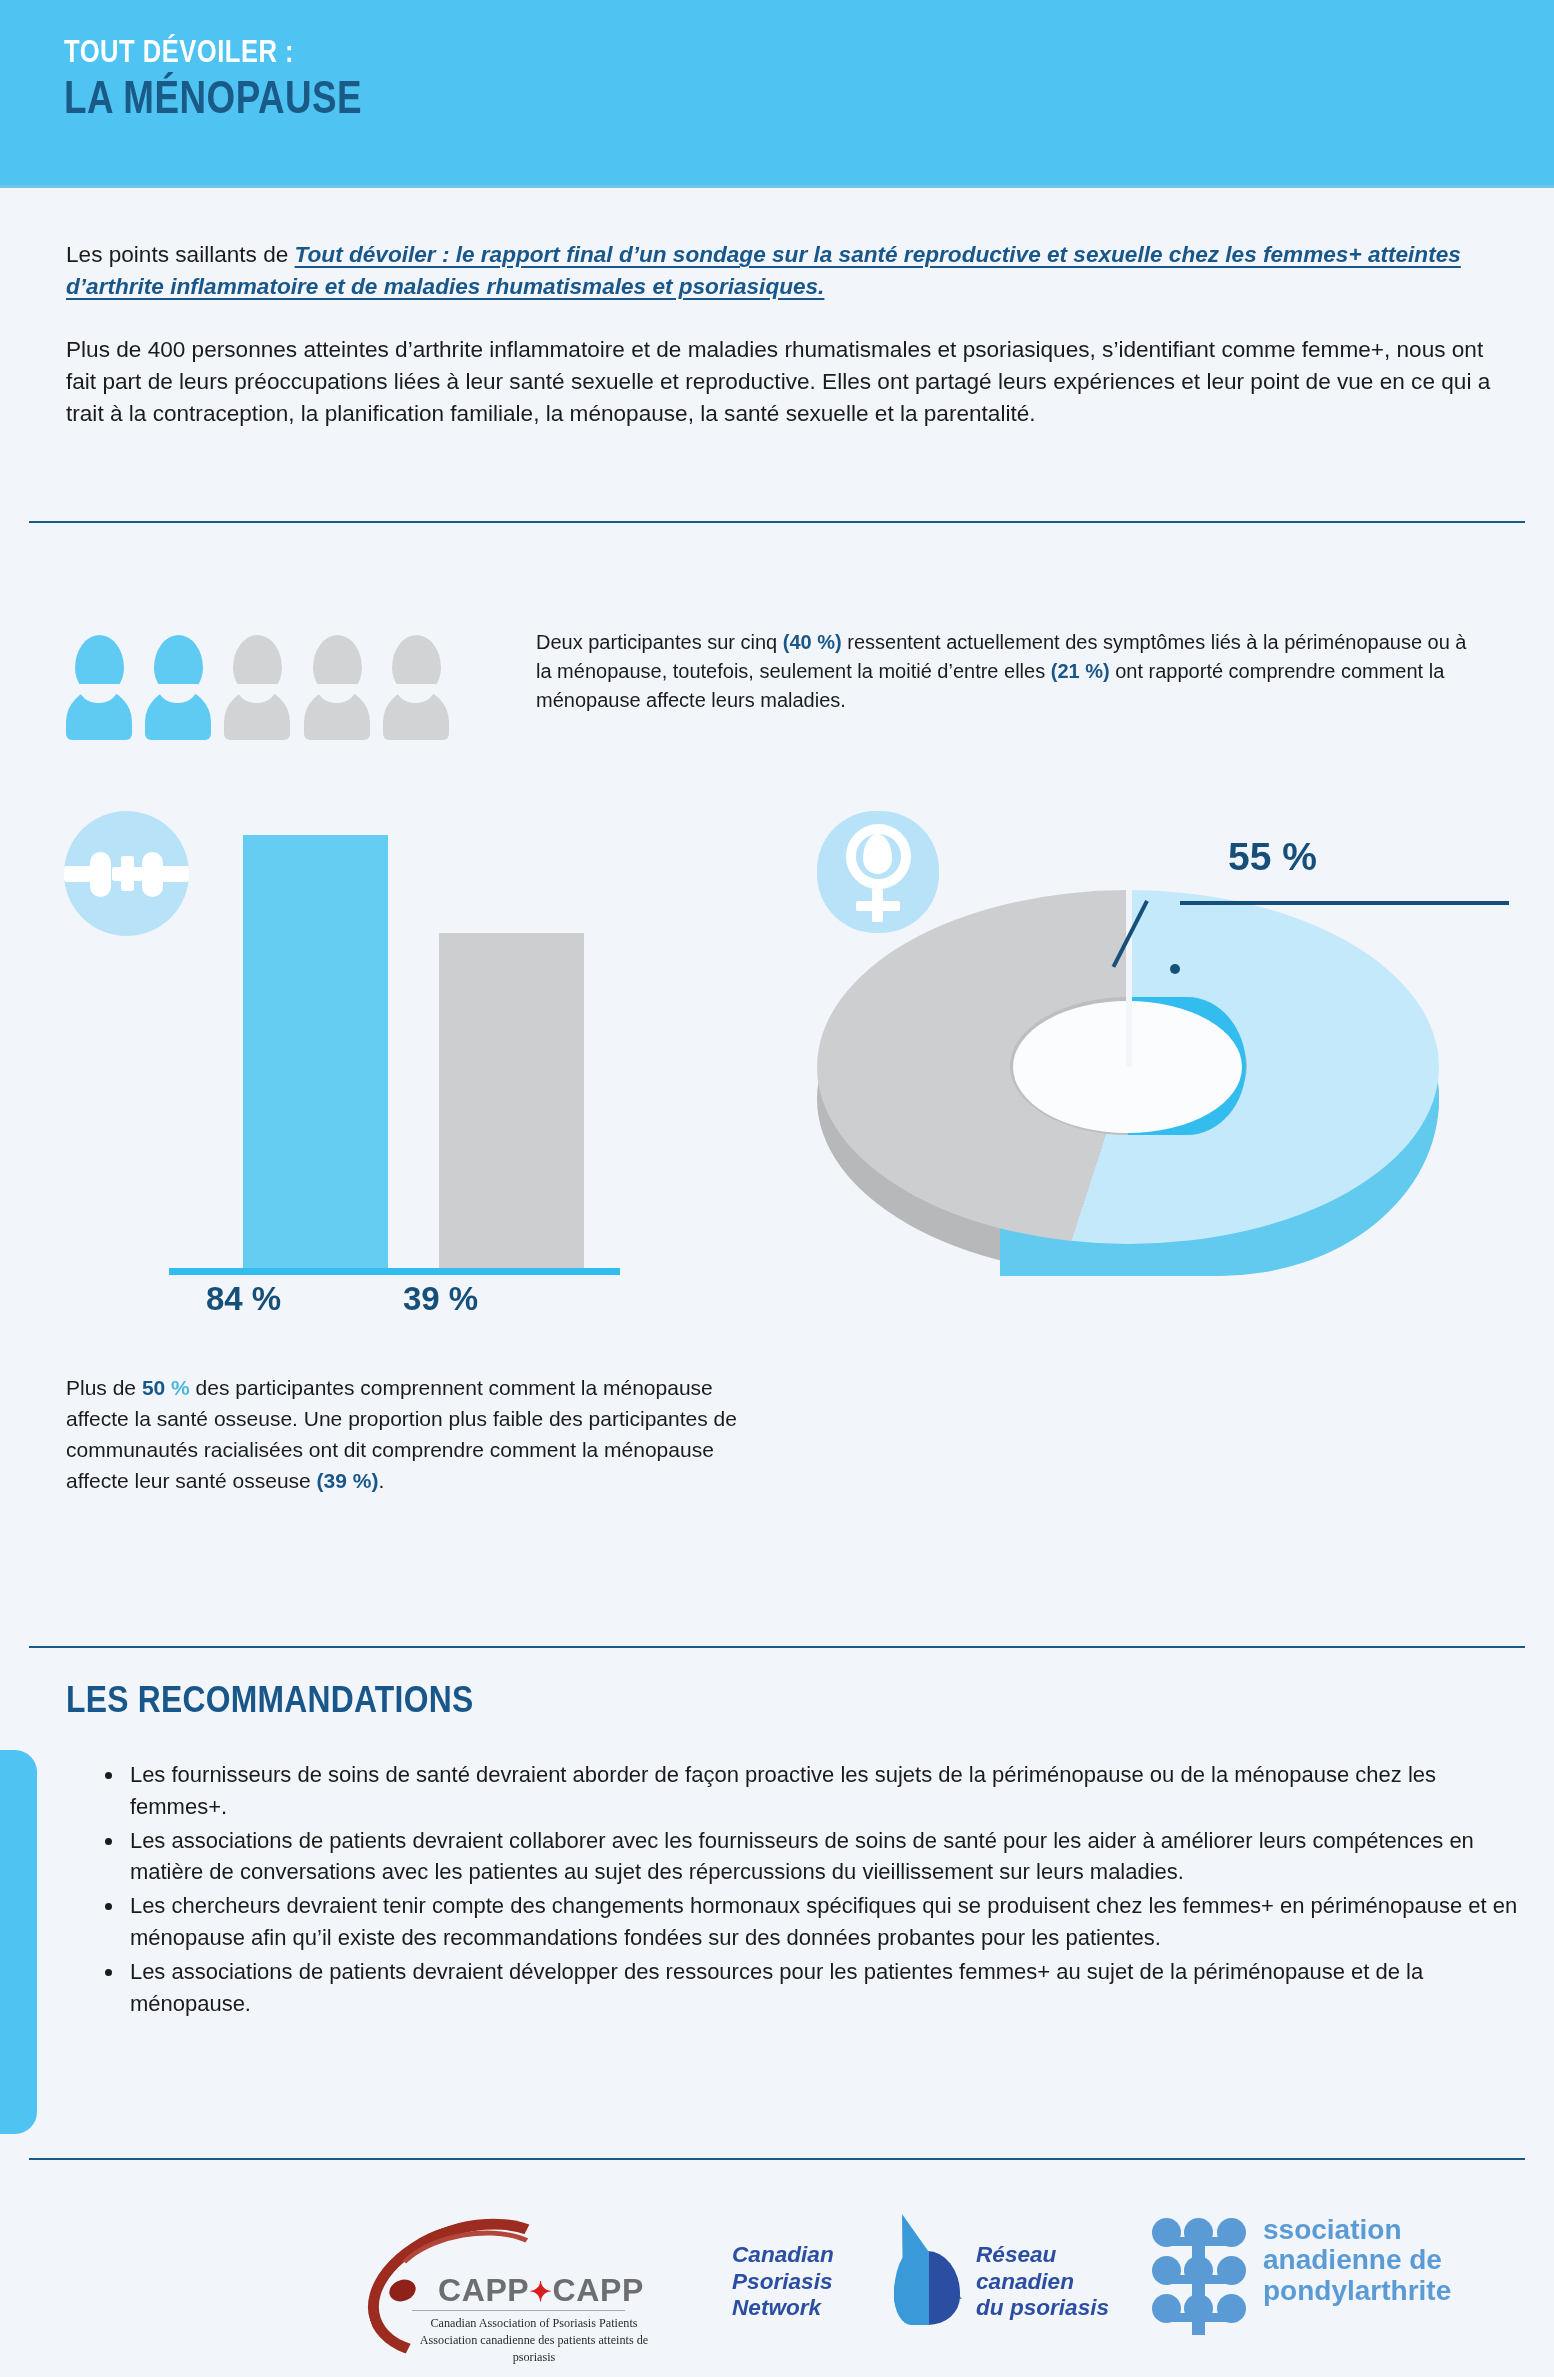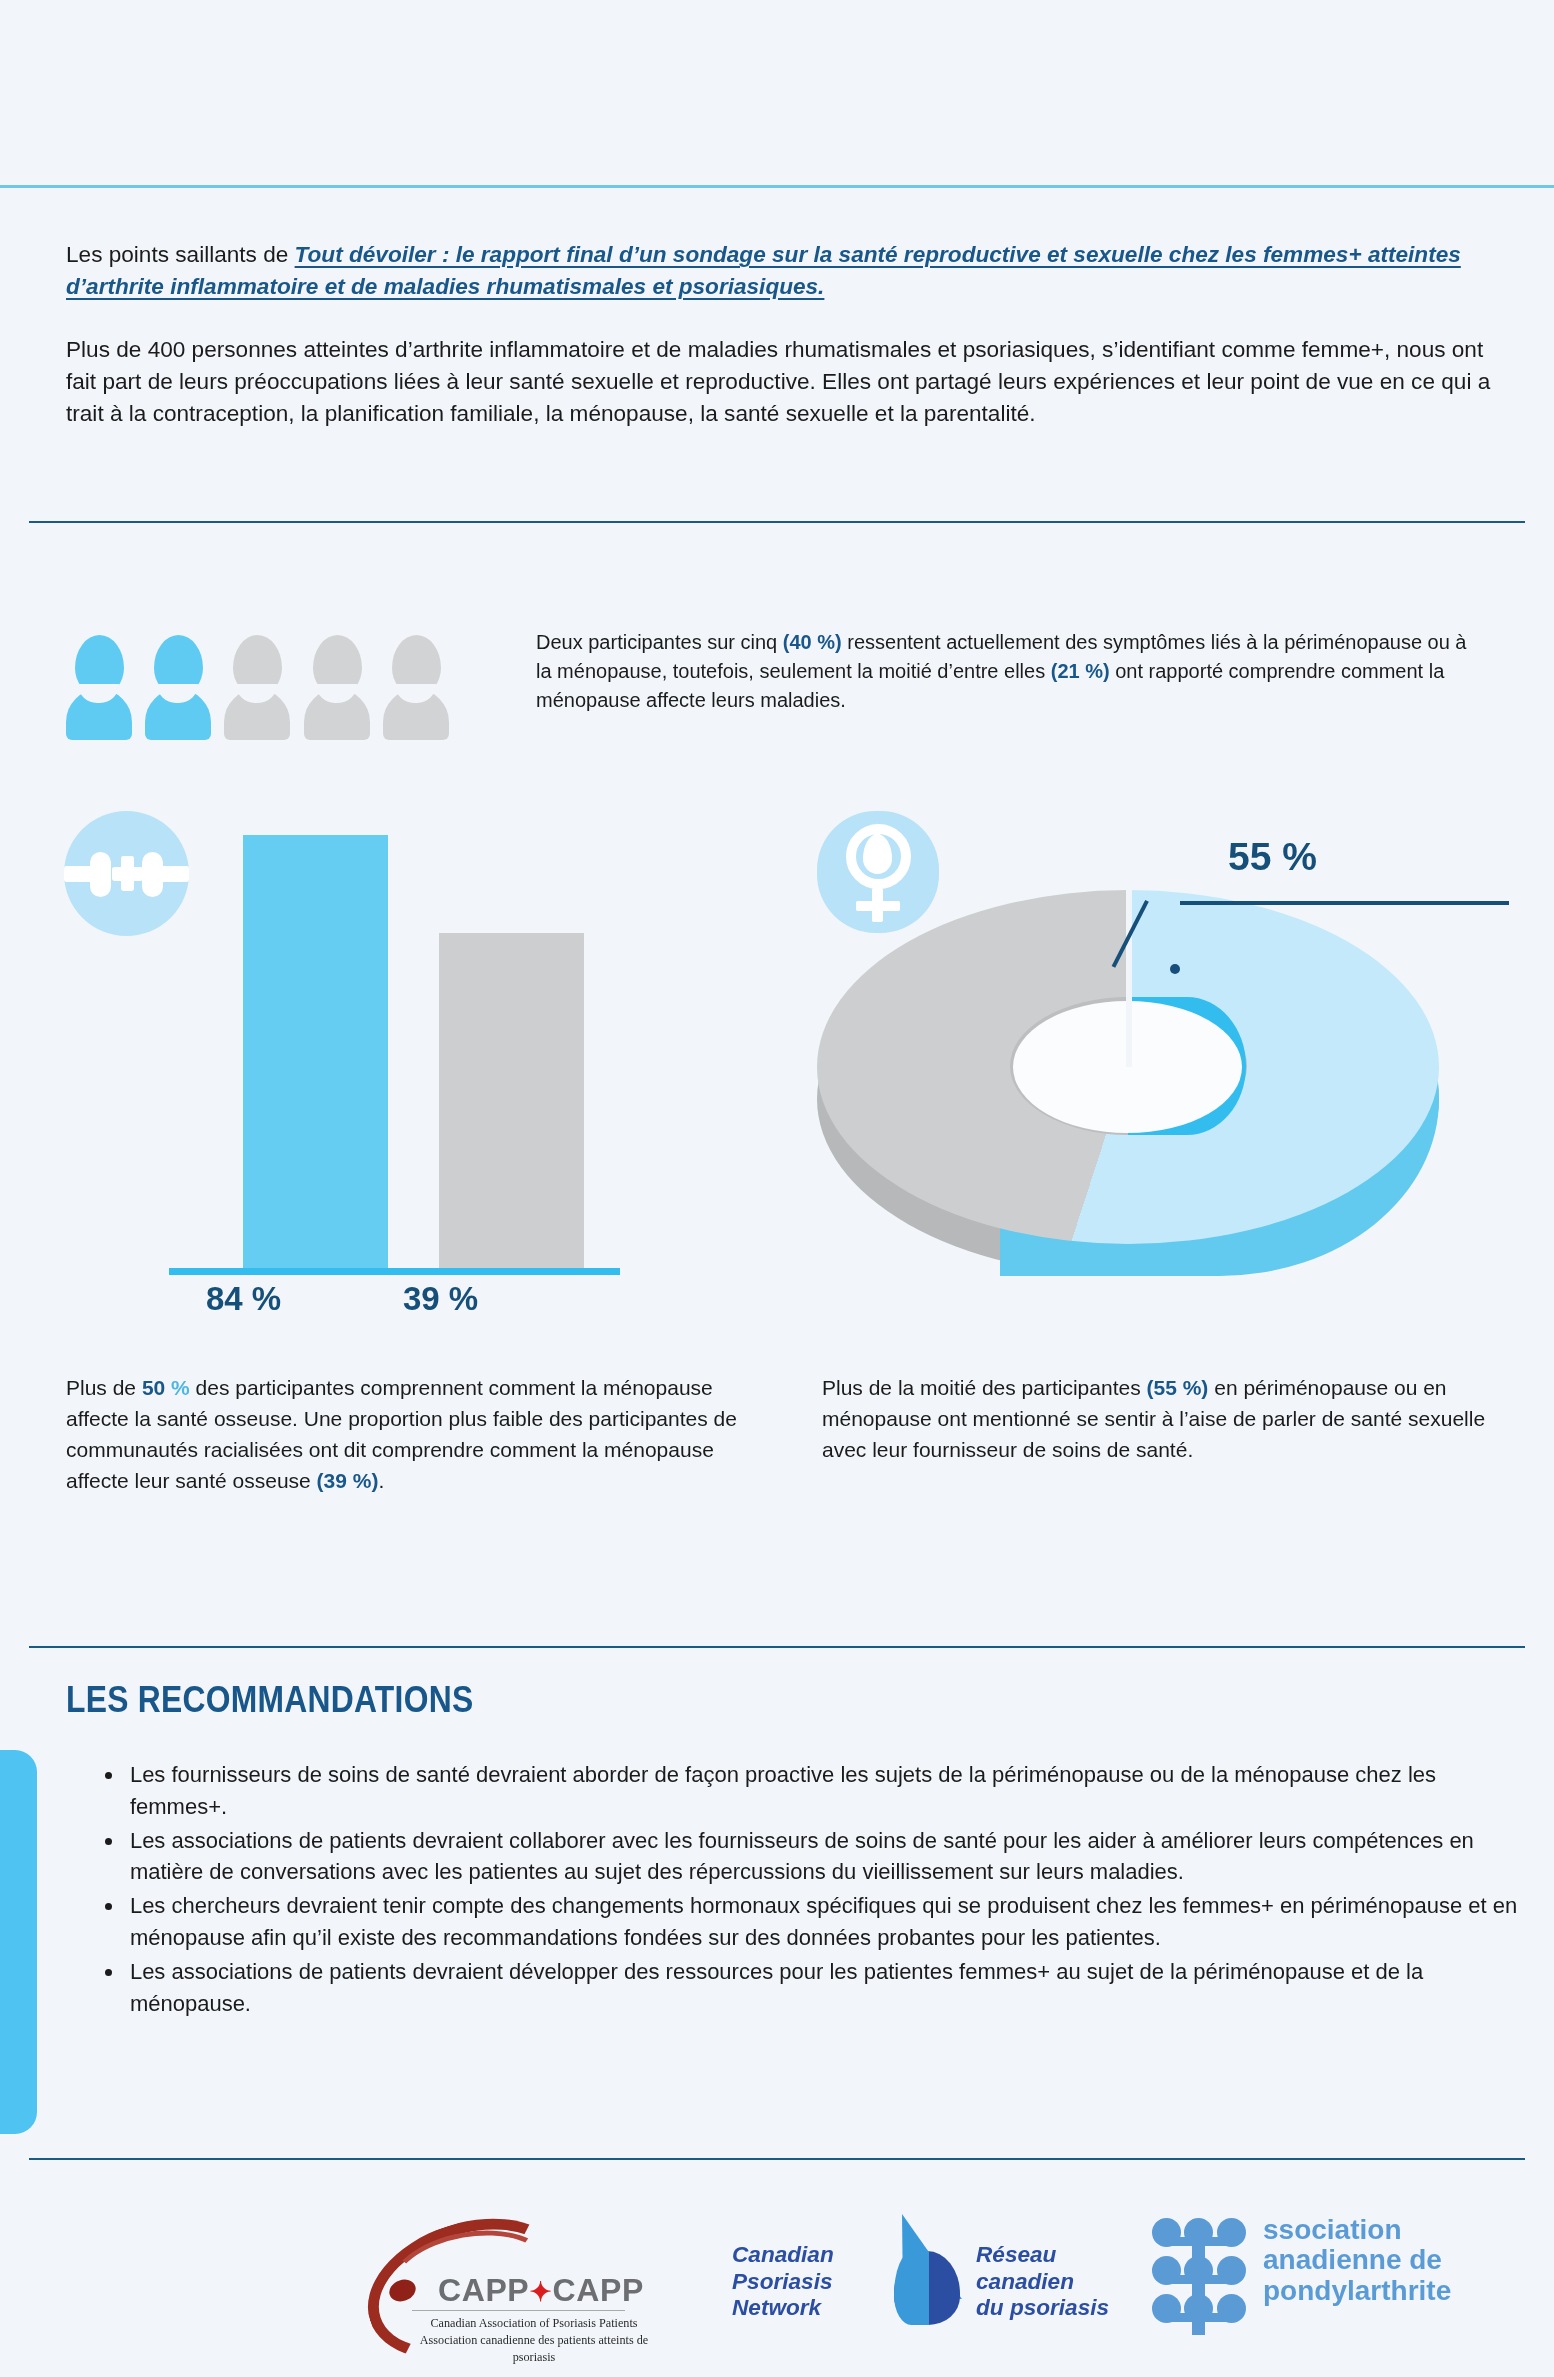--- a/index.html
+++ b/index.html
@@ -259,20 +259,26 @@
   .acs .vert .bead.r{left:65px;top:0;}
   .acs .vert .link{position:absolute;left:14.6px;top:18.3px;width:68px;height:9.8px;background:#5b9bd5;border-radius:4.9px;}
   .acs .vert .stem{position:absolute;left:40px;top:22px;width:13.4px;height:18.3px;background:#5b9bd5;}
   .acs .words{position:absolute;left:111px;top:3.7px;font-size:28px;font-weight:bold;line-height:1.1;color:#5b9bd5;}
 </style>
 </head>
 <body>
 
 <div class="page">
 
+  <div class="header">
+    <div class="header-inner">
+      <div class="kicker">TOUT DÉVOILER :</div>
+      <div class="title-main">LA MÉNOPAUSE</div>
+    </div>
+  </div>
   <div class="header-rule"></div>
 
   <div class="intro">
     <p class="lead"><span>Les points saillants de </span><span class="report-link">Tout dévoiler : le rapport final d’un sondage sur la santé reproductive et sexuelle chez les femmes+ atteintes d’arthrite inflammatoire et de maladies rhumatismales et psoriasiques.</span></p>
     <p>Plus de 400 personnes atteintes d’arthrite inflammatoire et de maladies rhumatismales et psoriasiques, s’identifiant comme femme+, nous ont fait part de leurs préoccupations liées à leur santé sexuelle et reproductive. Elles ont partagé leurs expériences et leur point de vue en ce qui a trait à la contraception, la planification familiale, la ménopause, la santé sexuelle et la parentalité.</p>
   </div>
 
   <div class="divider" id="div-1"></div>
 
   <div class="people-row">
@@ -347,21 +353,20 @@
   </div>
   <div class="callout">
     <div class="val">55 %</div>
   </div>
   <div class="callout-line"></div>
   <div class="callout-diag"></div>
   <div class="callout-dot"></div>
 
   <div class="cap" id="cap-left"><span>Plus de </span><span class="hl">50 </span><span class="hl-lt">%</span><span> des participantes comprennent comment la ménopause affecte la santé osseuse. Une proportion plus faible des participantes de communautés racialisées ont dit comprendre comment la ménopause affecte leur santé osseuse </span><span class="hl">(39 %)</span><span>.</span></div>
 
-  <div class="cap" id="cap-right"><span>Plus de la moitié des participantes </span><span class="hl">(55 %)</span><span> en périménopause ou en ménopause ont mentionné se sentir à l’aise de parler de santé sexuelle avec leur fournisseur de soins de santé.</span></div>
 
   <div class="divider" id="div-2"></div>
 
   <div class="rec-accent"></div>
   <div class="rec-title">LES RECOMMANDATIONS</div>
   <ul class="rec-list">
     <li>Les fournisseurs de soins de santé devraient aborder de façon proactive les sujets de la périménopause ou de la ménopause chez les femmes+.</li>
     <li>Les associations de patients devraient collaborer avec les fournisseurs de soins de santé pour les aider à améliorer leurs compétences en matière de conversations avec les patientes au sujet des répercussions du vieillissement sur leurs maladies.</li>
     <li>Les chercheurs devraient tenir compte des changements hormonaux spécifiques qui se produisent chez les femmes+ en périménopause et en ménopause afin qu’il existe des recommandations fondées sur des données probantes pour les patientes.</li>
     <li>Les associations de patients devraient développer des ressources pour les patientes femmes+ au sujet de la périménopause et de la ménopause.</li>

